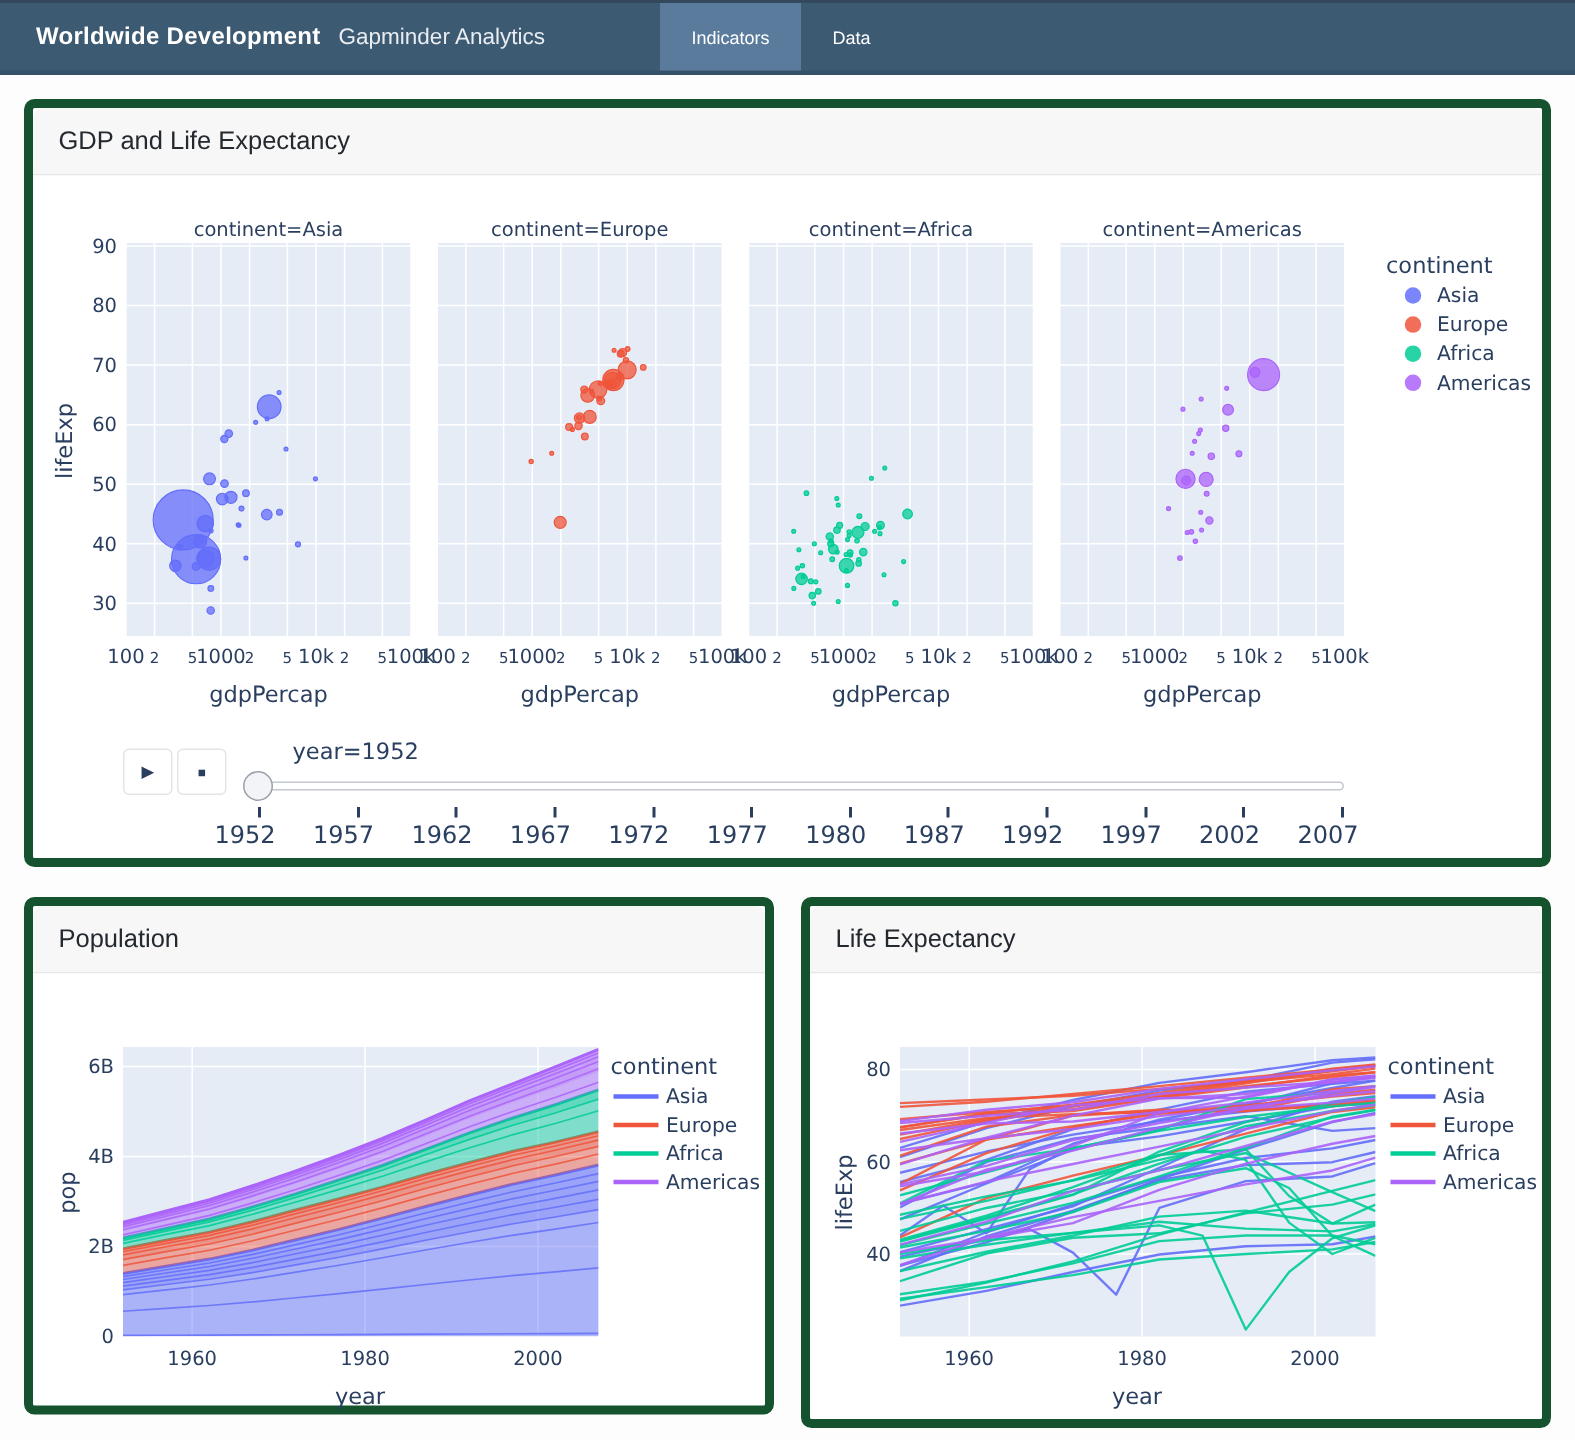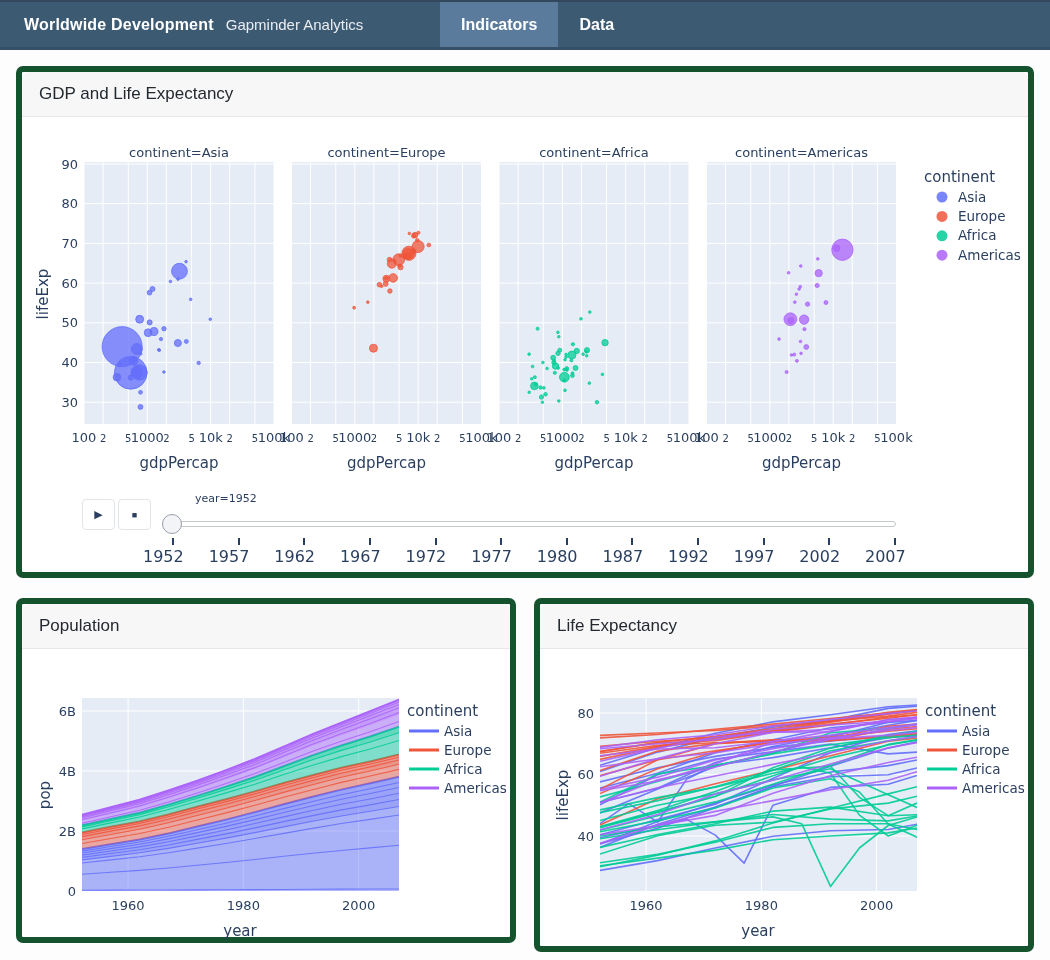--- a/index.html
+++ b/index.html
@@ -5,35 +5,35 @@
   html,body{margin:0;padding:0;background:#fdfdfd;}
   .page{position:relative;width:1050px;height:960px;background:#fdfdfd;overflow:hidden;
         font-family:"Liberation Sans",sans-serif;}
   
   .navbar{position:absolute;left:0;top:0;width:1050px;height:50px;background:#3d5a73;
           border-top:2px solid #33485c;border-bottom:3px solid #36506a;box-sizing:border-box;
           display:flex;align-items:center;}
   .nav-title{color:#ffffff;font-size:16px;font-weight:bold;margin-left:24px;letter-spacing:.2px;}
   .nav-sub{color:#e9edf2;font-size:15px;margin-left:12px;}
   .nav-tabs{position:absolute;left:440px;top:0;height:100%;display:flex;}
-  .nav-tab{height:100%;display:flex;align-items:center;padding:0 21px;color:#fff;font-size:16px;cursor:pointer;font-weight:bold;}
+  .nav-tab{height:100%;display:flex;align-items:center;padding:0 21px;color:#fff;font-size:12px;cursor:pointer;}
   .nav-tab.active{background:#5b7b9d;}
   
   .card{position:absolute;background:#ffffff;border:6px solid #14532d;border-radius:7px;box-sizing:border-box;}
   .card-header{height:44px;line-height:44px;background:#f7f7f8;border-bottom:1px solid #e5e7ea;
                border-radius:7px 7px 0 0;padding:0 17px;font-size:17px;color:#24292f;}
   svg text{font-family:"DejaVu Sans","Liberation Sans",sans-serif;fill:#2a3f5f;}
   
   .anim-btn{position:absolute;width:33px;height:31px;background:#fff;border:1px solid #e1e5ea;
             border-radius:4px;color:#2a3f5f;display:flex;align-items:center;justify-content:center;
             cursor:pointer;box-sizing:border-box;}
   .slider-rail{position:absolute;background:#fff;border:1px solid #c4c8cf;border-radius:4px;box-sizing:border-box;}
   .slider-handle{position:absolute;width:20px;height:20px;border-radius:50%;background:#f2f4f7;
                  border:1px solid #9aa0a9;box-sizing:border-box;cursor:grab;}
-  .year-label{position:absolute;font-family:"DejaVu Sans",sans-serif;font-size:11px;color:#2a3f5f;}
+  .year-label{position:absolute;font-family:"DejaVu Sans",sans-serif;font-size:15px;color:#2a3f5f;}
   .slider-tick{position:absolute;width:2px;height:7px;background:#2a3f5f;}
   .slider-tick-label{position:absolute;width:60px;text-align:left;font-family:"DejaVu Sans",sans-serif;
                      font-size:16px;color:#2a3f5f;}
 </style>
 </head>
 <body>
 
 <div class="page">
 
   <div class="navbar">

